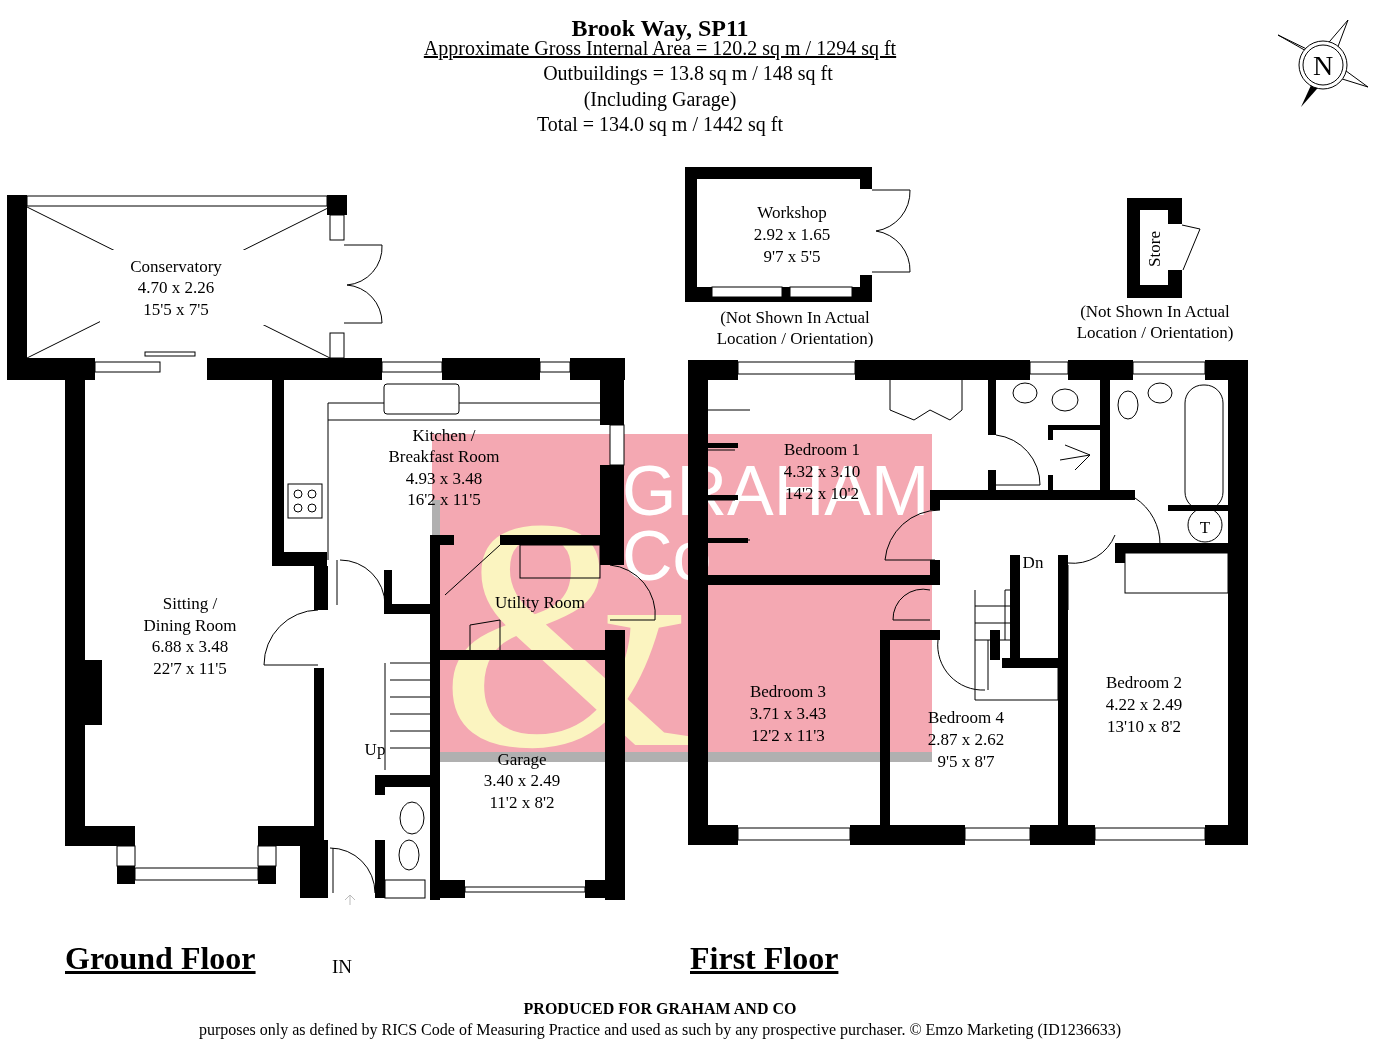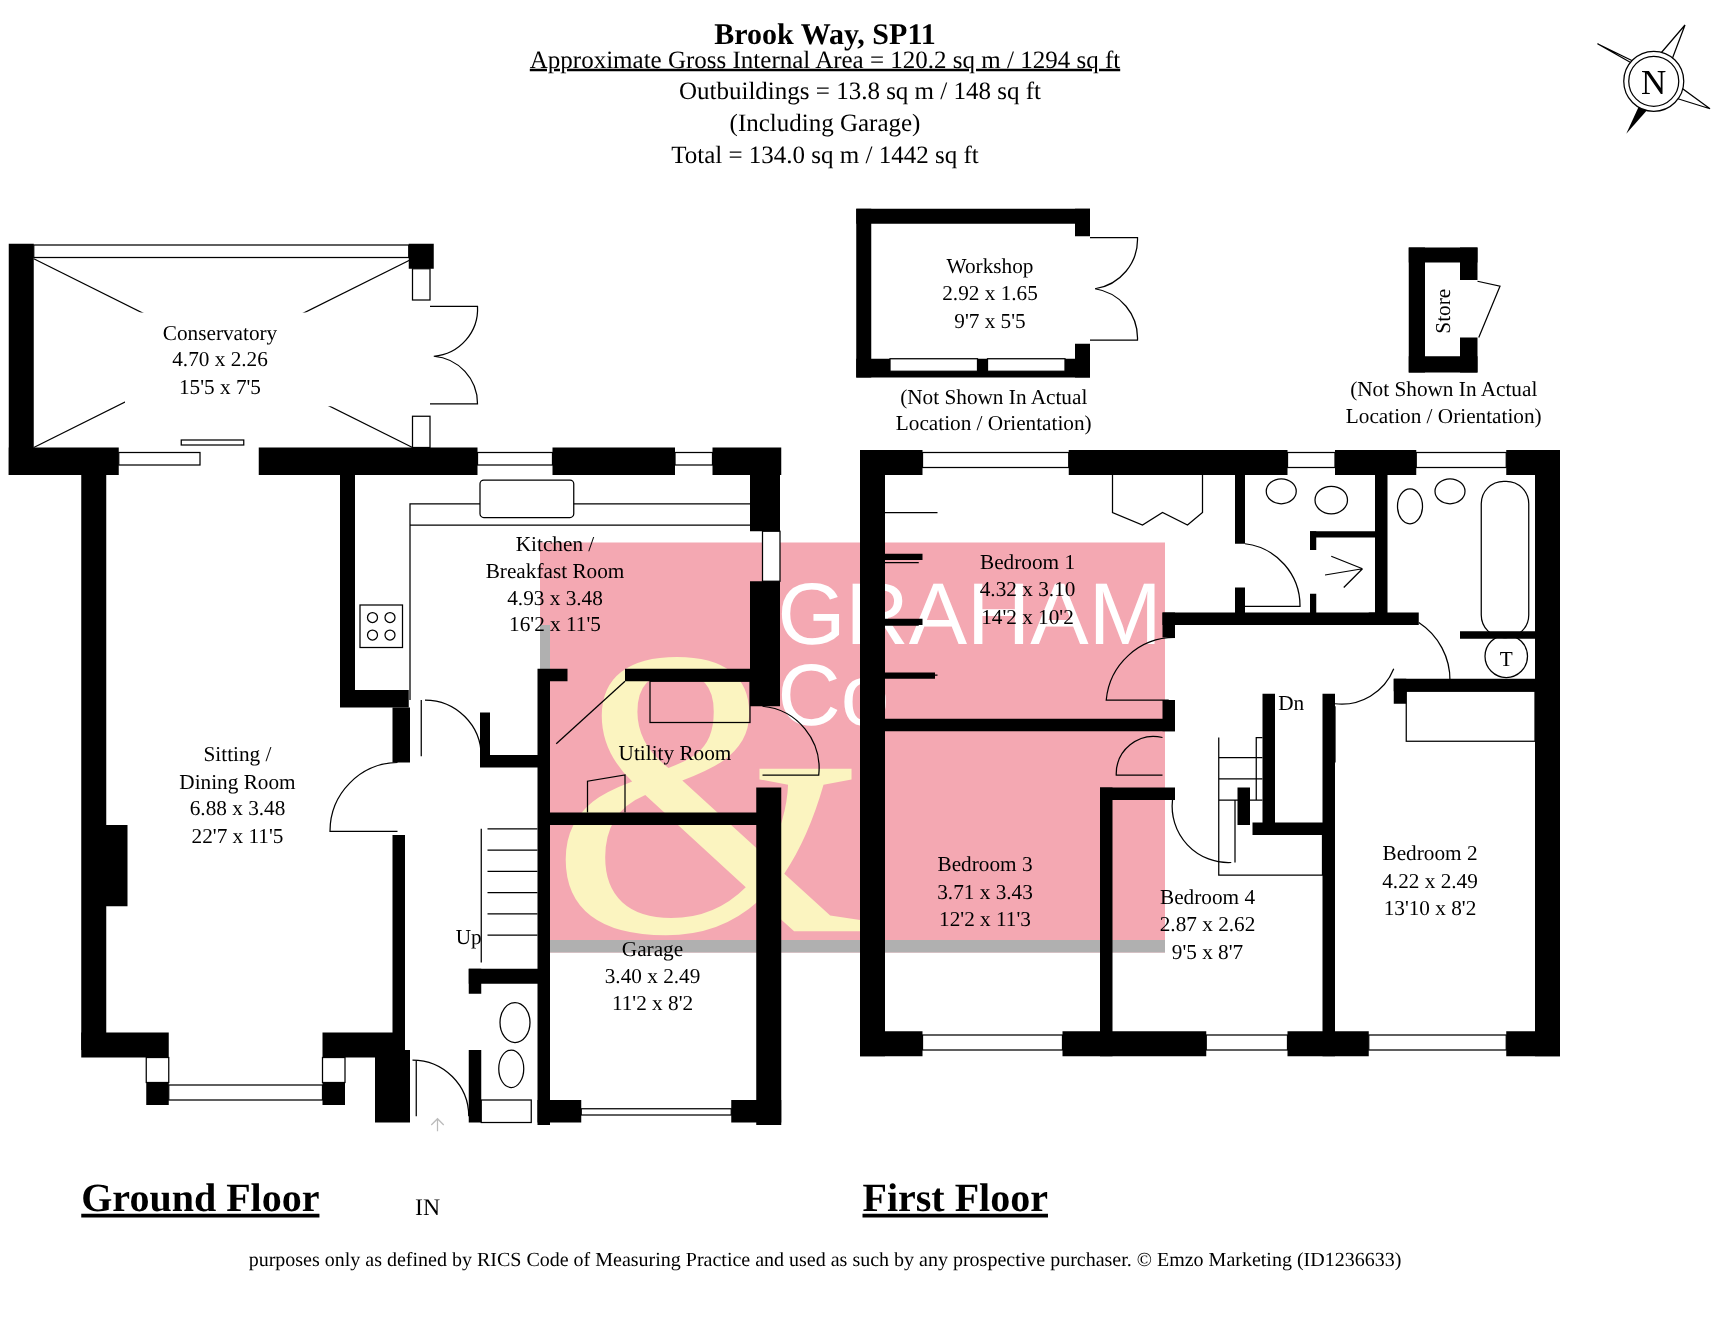--- a/index.html
+++ b/index.html
@@ -267,14 +267,15 @@
   <path d="M350,905 L350,895 M345,900 L350,895 L355,900" stroke="#bbb" fill="none"></path>
 </svg>
 
 <div id="in-label">IN</div>
 <div class="note" id="note1">(Not Shown In Actual Location / Orientation)</div>
 <div class="note" id="note2">(Not Shown In Actual Location / Orientation)</div>
 <div class="floor-label" id="gf">Ground Floor</div>
 <div class="floor-label" id="ff">First Floor</div>
 
 <div id="footer">
+  <div class="b">PRODUCED FOR GRAHAM AND CO</div>
   <div>purposes only as defined by RICS Code of Measuring Practice and used as such by any prospective purchaser. © Emzo Marketing (ID1236633)</div>
 </div>
 
 </body></html>

